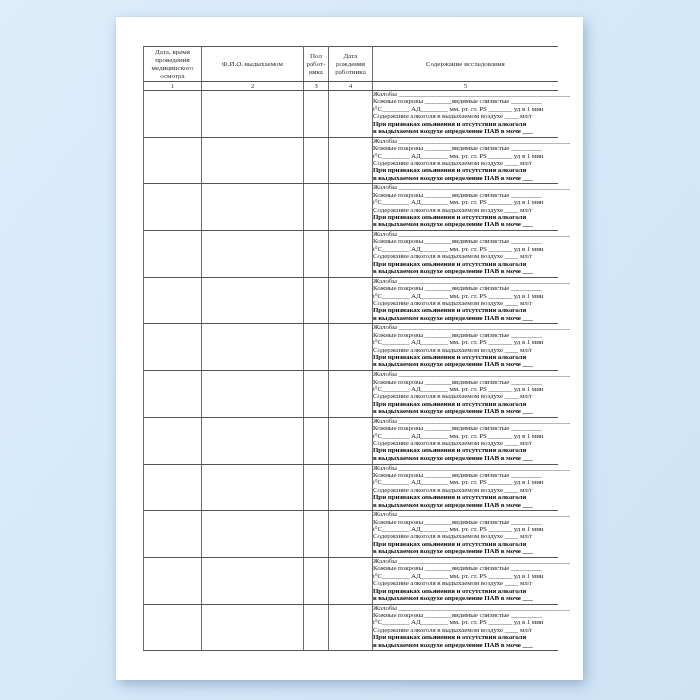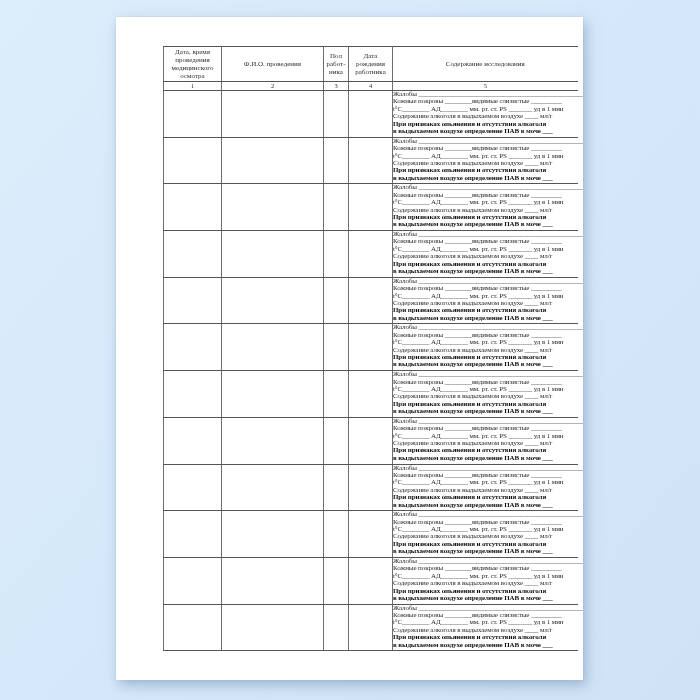--- a/index.html
+++ b/index.html
@@ -17,21 +17,21 @@
     box-shadow:3px 5px 12px rgba(110,140,175,0.55), 0 0 1px rgba(140,165,195,0.5);
     overflow:hidden;
   }
   table.med{
     position:absolute;left:27px;top:29px;
     width:414px;
     border-collapse:collapse;
     table-layout:fixed;
     color:#2b2b2b;
   }
-  table.med{border-left:1px solid #6d6d6d;border-top:1px solid #555;margin-left:20px;}
+  table.med{border-left:1px solid #6d6d6d;border-top:1px solid #555;}
   table.med th, table.med td{
     border-right:1px solid #6d6d6d;
     border-bottom:1px solid #555;
     padding:0;
     margin:0;
   }
   table.med th:last-child, table.med td:last-child{border-right:none;}
   thead th{
     height:34px;
     font-size:7px;line-height:8.2px;
@@ -72,21 +72,21 @@
       <colgroup>
         <col style="width:58px">
         <col style="width:102px">
         <col style="width:25px">
         <col style="width:44px">
         <col style="width:185px">
       </colgroup>
       <thead>
         <tr>
           <th>Дата, время проведения медицинского осмотра</th>
-          <th>Ф.И.О. проведения</th>
+          <th>Ф.И.О. выдыхаемом</th>
           <th>Пол работ-ника</th>
           <th>Дата рождения работника</th>
           <th>Содержание исследования</th>
         </tr>
         <tr class="nums">
           <td>1</td>
           <td>2</td>
           <td>3</td>
           <td>4</td>
           <td>5</td>

